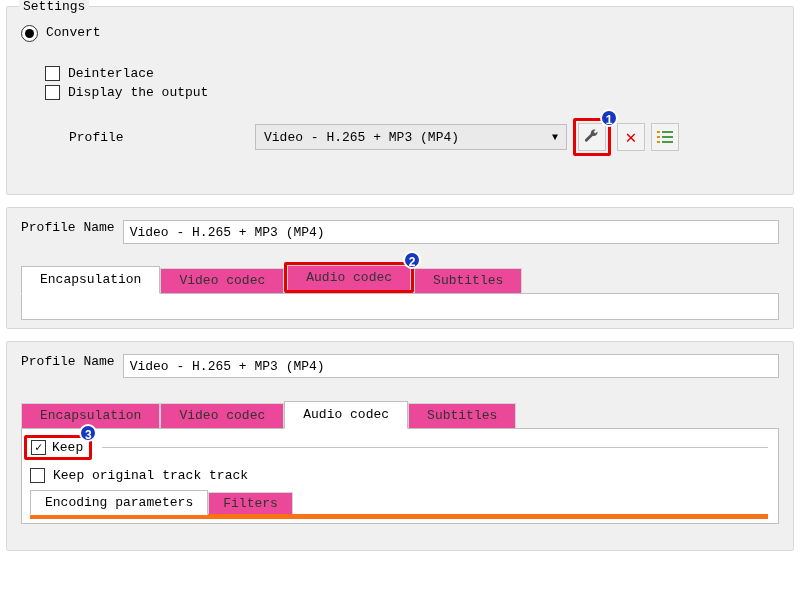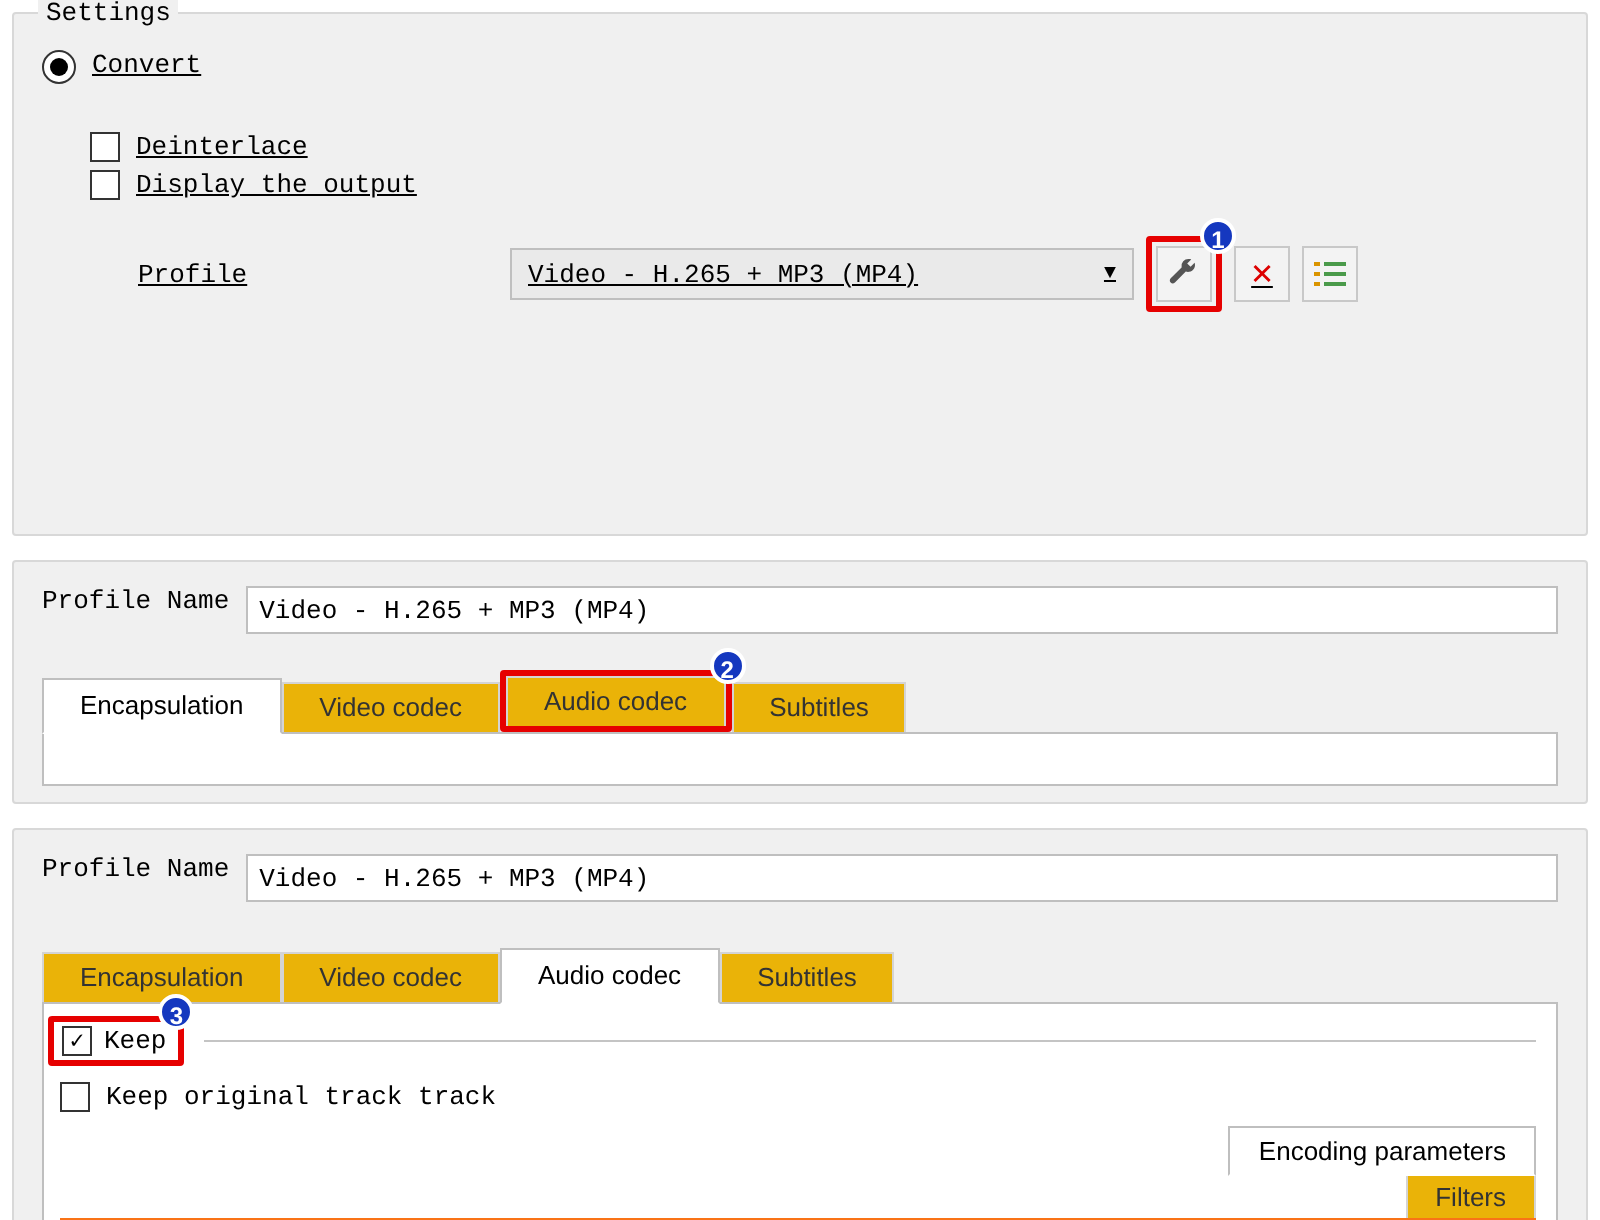--- a/index.html
+++ b/index.html
@@ -26,22 +26,21 @@
   }
   .fieldset-title {
     position: absolute;
     top: -8px;
     left: 12px;
     background: #f0f0f0;
     padding: 0 4px;
   }
   .panel.settings {
     padding: 18px 14px 34px 14px;
-    height: 262px;
-    text-decoration: underline;
+    height: 189px;
   }
   .panel.profile {
     padding: 12px 14px 10px 14px;
     height: 122px;
   }
   .panel.profile2 {
     padding: 12px 14px 10px 14px;
     height: 210px;
   }
 
@@ -147,24 +146,24 @@
     position: relative;
   }
   .tab {
     padding: 5px 18px 6px 18px;
     border: 1px solid #bfbfbf;
     border-bottom: none;
     background: #f6f6f6;
     margin-right: 0;
     position: relative;
     top: 1px;
-    font-family: Liberation Sans, sans-serif;
+    font-family: Liberation Mono, monospace;
   }
   .tab.inactive {
-    background: #eab308;
+    background: #ec4899;
     border-color: #d4d4d4;
     color: #333;
     top: 0;
     padding-top: 4px;
     padding-bottom: 5px;
   }
   .tab.active {
     background: #fff;
     border-bottom: 1px solid #fff;
     z-index: 2;
@@ -176,23 +175,22 @@
   }
   .tab-body {
     border: 1px solid #bfbfbf;
     border-top: none;
     background: #fff;
     padding: 10px 14px;
   }
   .subtabs {
     display: flex;
     align-items: flex-end;
-    border-bottom: 3px solid #f97316;
+    border-bottom: 5px solid #f97316;
     margin-top: 6px;
-    flex-direction: column;
   }
   .rel { position: relative; }
 </style>
 </head>
 <body>
 
 <div class="outer">
 
   <div class="panel settings rel">
     <span class="fieldset-title">Settings</span>

